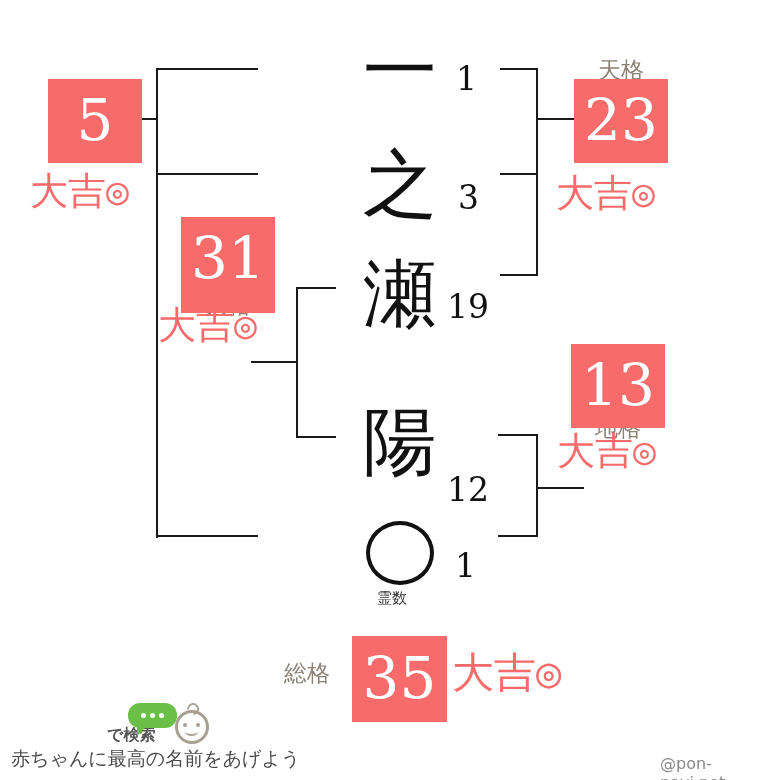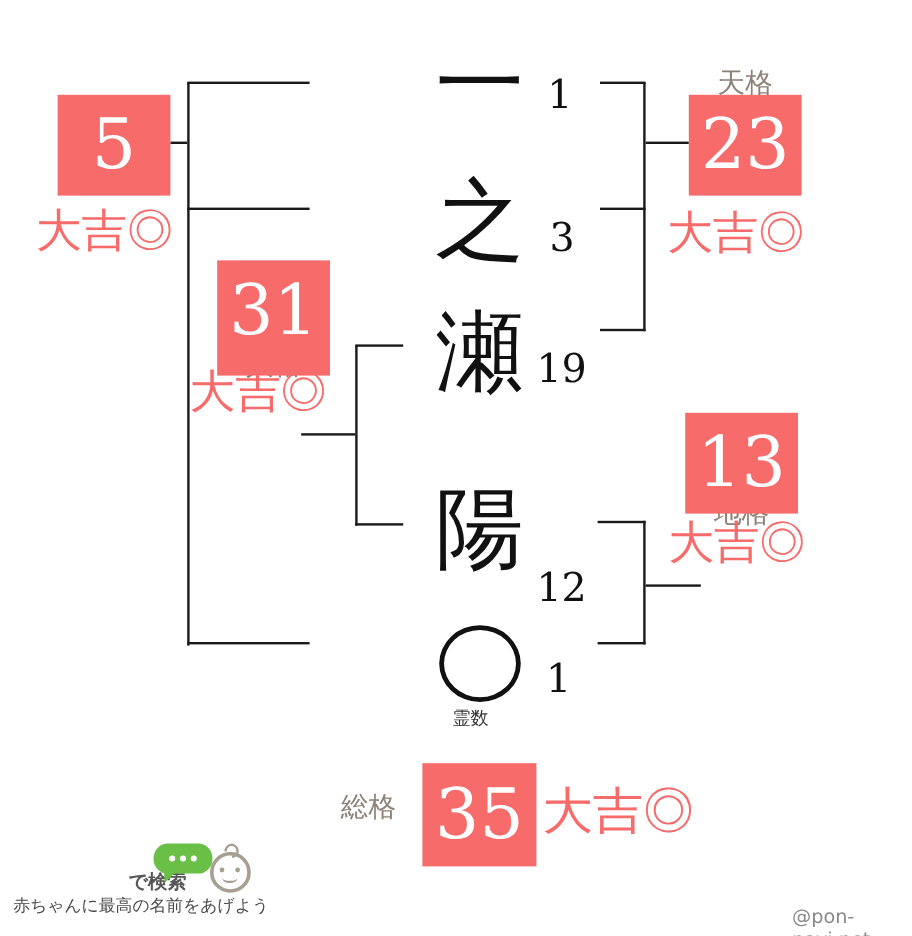--- a/index.html
+++ b/index.html
@@ -22,21 +22,21 @@
     position:absolute;width:94px;height:84px;background:var(--accent);
     color:#fff;font-family:"DejaVu Serif","Liberation Serif",serif;
     font-size:58px;line-height:82px;text-align:center;z-index:2;
   }
   .kaku-label{
     position:absolute;color:var(--label);font-size:23px;line-height:1.1;
     text-align:center;z-index:1;
   }
   .fortune{
     position:absolute;color:var(--accent);font-size:38px;line-height:1.05;
-    font-family:Liberation Sans, sans-serif;z-index:3;white-space:nowrap;
+    font-family:Liberation Mono, monospace;z-index:3;white-space:nowrap;
   }
   .fortune.big{font-size:42px;}
   .kanji{
     position:absolute;left:355px;width:90px;text-align:center;color:#111;
     font-family:"DejaVu Serif","Liberation Serif",serif;font-size:74px;line-height:76px;
   }
   .strokes{
     position:absolute;color:#111;font-family:"DejaVu Serif","Liberation Serif",serif;
     font-size:33px;line-height:1;
   }
@@ -67,21 +67,21 @@
     border:2.5px solid var(--baby);border-radius:50%;border-bottom-color:transparent;
     transform:rotate(40deg);
   }
   .baby .eye{position:absolute;top:10px;width:4px;height:4px;border-radius:50%;background:var(--baby);}
   .baby .eye.l{left:5px;}
   .baby .eye.r{left:18px;}
   .baby .mouth{
     position:absolute;left:7px;top:14px;width:13px;height:7px;
     border-bottom:2.5px solid var(--baby);border-radius:50%;
   }
-  .tagline{position:absolute;left:11px;top:746px;color:#4a4a4a;font-size:14px;line-height:1.3;}
+  .tagline{position:absolute;left:11px;top:746px;color:#4a4a4a;font-size:19px;line-height:1.3;}
   .credit{position:absolute;left:660px;top:754px;color:#8a8a8a;font-size:16px;line-height:1.2;}
 </style>
 </head>
 <body>
 
 <div class="stage">
 
   <div class="lv" style="left:156px;top:69px;height:469px;"></div>
   <div class="lh" style="left:156px;top:68px;width:102px;"></div>
   <div class="lh" style="left:156px;top:173px;width:102px;"></div>

